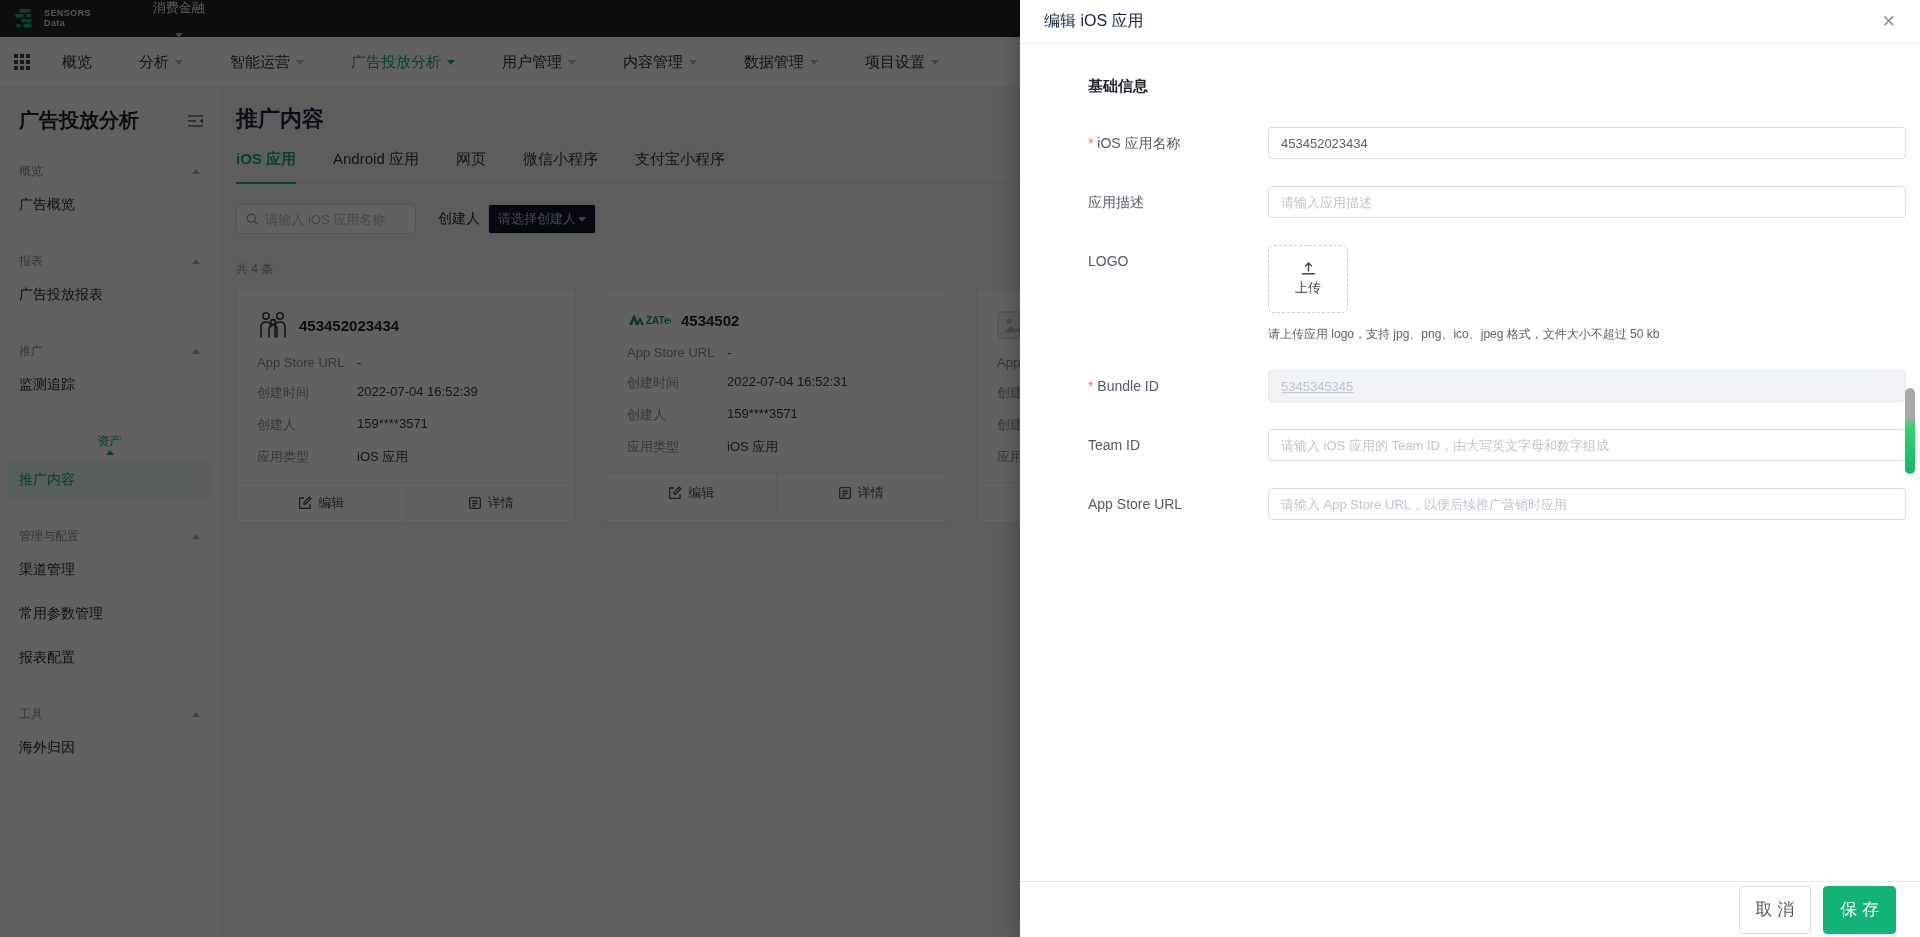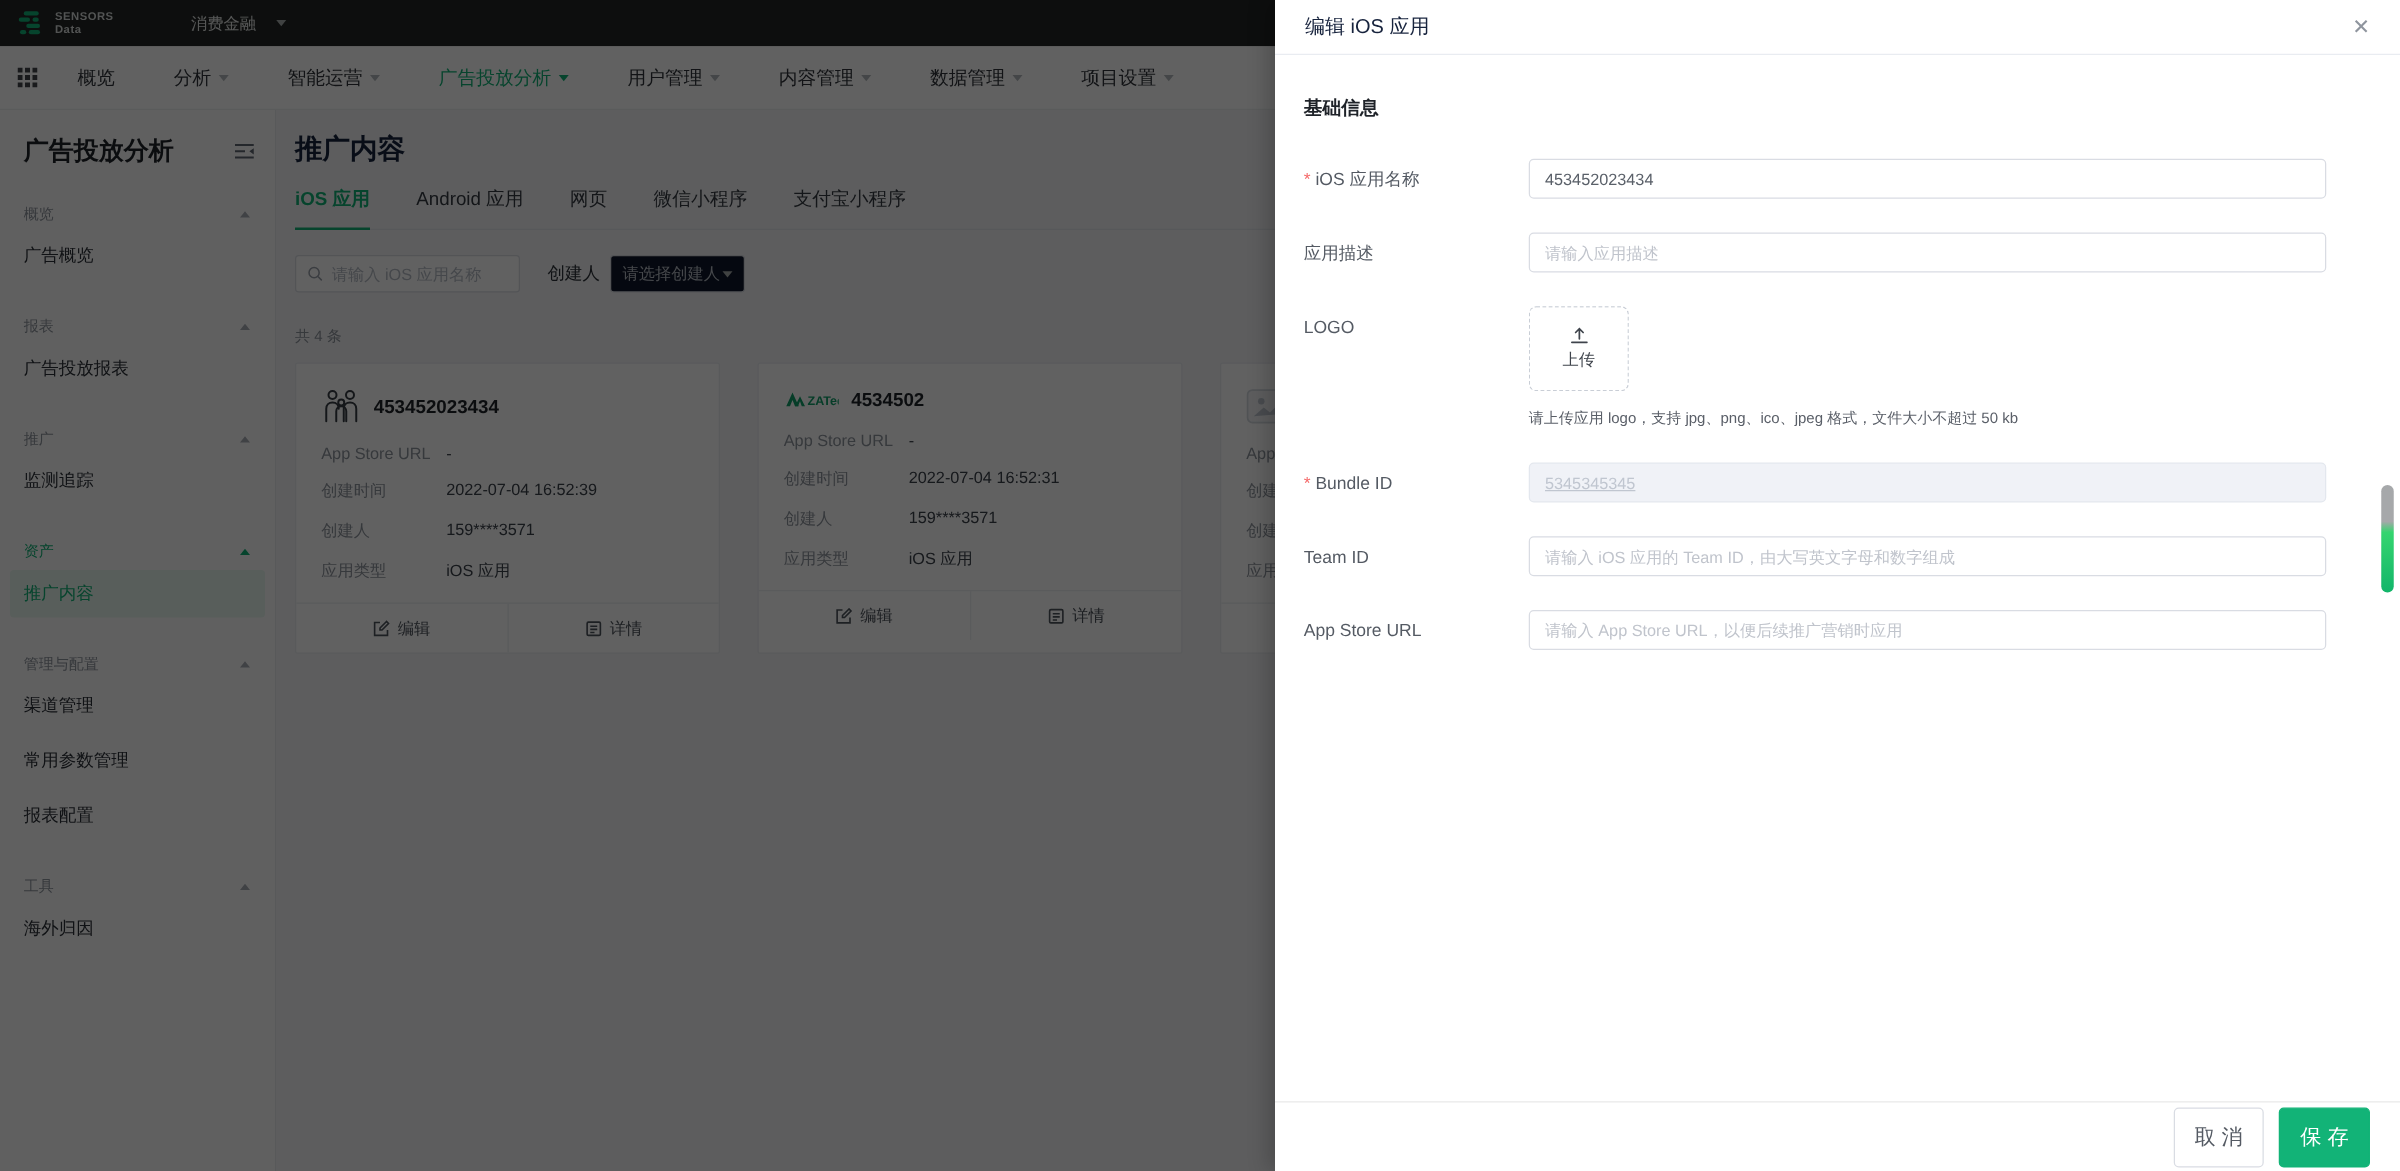--- a/index.html
+++ b/index.html
@@ -6,38 +6,38 @@
   html,body { width:1920px; height:937px; }
   body {
     font-family: "Liberation Sans", "DejaVu Sans", sans-serif;
     font-size: 13px; color:#303133; background:#f4f5f7;
     position:relative; overflow:hidden;
   }
   
   .topbar { height:37px; background:#222625; display:flex; align-items:center; padding:0 13px; }
   .brand { display:flex; align-items:center; gap:7px; }
   .brand-text { line-height:1.05; color:#d7dbda; font-weight:bold; font-size:9px; letter-spacing:.4px; }
-  .project { margin-left:62px; color:#e2e4e3; font-size:13px; display:flex; align-items:center; gap:16px; cursor:pointer; }
+  .project { margin-left:62px; color:#e2e4e3; font-size:13px; display:flex; align-items:center; gap:16px; cursor:pointer;flex-direction:column; }
   .caret-down { width:0;height:0;border-left:4px solid transparent;border-right:4px solid transparent;border-top:5px solid #a9aeae; display:inline-block; }
   
   .navbar { height:51px; background:#ffffff; display:flex; align-items:center; padding:0 14px; border-bottom:1px solid #eceef0;}
   .grid-icon { margin-right:32px; cursor:pointer; display:flex; }
   .nav-item { display:flex; align-items:center; gap:6px; font-size:15px; color:#30343a; margin-right:47px; cursor:pointer; white-space:nowrap; }
   .nav-item .caret-down { border-top-color:#b3b8bd; }
   .nav-item.active { color:var(--accent); }
   .nav-item.active .caret-down { border-top-color:var(--accent); }
   
   :root { --accent:#12b377; --accent-bg:#e7f6ee; }
   .layout { position:absolute; top:88px; left:0; right:0; bottom:0; }
   .sidebar { position:absolute; top:0; left:0; bottom:0; width:221px; background:#fdfdfd; border-right:1px solid #e8eaec; }
   .side-title { display:flex; align-items:center; justify-content:space-between; padding:19px 16px 0 19px; font-size:20px; font-weight:bold; color:#1f2329; }
   .collapse-btn { cursor:pointer; display:flex; }
   .side-group { display:flex; align-items:center; justify-content:space-between; padding:0 20px 0 19px; margin-top:29px; font-size:12px; color:#8f959e; cursor:pointer; }
   .caret-up { width:0;height:0;border-left:4px solid transparent;border-right:4px solid transparent;border-bottom:5px solid #a9aeb5; display:inline-block; }
-  .side-group.active { color:var(--accent); }
+  .side-group.active { color:var(--accent);flex-direction:column; }
   .side-group.active .caret-up { border-bottom-color:var(--accent); }
   .side-item { margin:6px 8px 0; padding:10px 11px; border-radius:3px; font-size:14px; color:#2c3138; cursor:pointer; }
   .side-item.active { background:var(--accent-bg); color:var(--accent); }
   
   .main { position:absolute; left:221px; right:0; top:0; bottom:0; background:#f4f5f7; padding:16px 15px 0; }
   .page-title { font-size:22px; font-weight:bold; color:#17233d; }
   .tabs { display:flex; gap:37px; margin-top:16px; border-bottom:1px solid #e4e7ed; }
   .tab { padding-bottom:13px; font-size:15px; color:#363b43; cursor:pointer; }
   .tab.active { color:var(--accent); font-weight:bold; border-bottom:2px solid var(--accent); margin-bottom:-1px; }
   .filters { margin-top:20px; display:flex; align-items:center; }
@@ -59,21 +59,21 @@
   .card-foot { margin-top:16px; border-top:1px solid #eceef2; height:40px; display:flex; }
   .card-act { flex:1; display:flex; align-items:center; justify-content:center; gap:6px; font-size:13px; color:#4e545c; cursor:pointer; }
   .card-act + .card-act { border-left:1px solid #eceef2; }
   
   .mask { position:absolute; inset:0; background:rgba(0,0,0,0.62); z-index:10; }
   
   .drawer { position:absolute; top:0; right:0; width:900px; height:937px; background:#fff; z-index:20; box-shadow:-6px 0 16px rgba(0,0,0,.2); }
   .drawer-head { height:44px; border-bottom:1px solid #e9ecf1; display:flex; align-items:center; justify-content:space-between; padding:0 24px;text-align:center; }
   .drawer-title { font-size:16px; font-weight:500; color:#17233d; }
   .drawer-close { font-size:17px; color:#8f959e; cursor:pointer; line-height:1; }
-  .drawer-body { padding:33px 58px 0 23px; }
+  .drawer-body { padding:33px 58px 0 23px;margin-left:45px; }
   .section-title { font-size:15px; font-weight:bold; color:#1f2329; margin-bottom:31px; }
   .form-row { display:flex; margin-bottom:27px; }
   .form-label { width:180px; flex:none; font-size:14px; color:#545a63; line-height:32px; }
   .req::before { content:"* "; color:#f56c6c; }
   .form-ctrl { flex:1; }
   .form-ctrl input { width:638px; height:32px; border:1px solid #d9dce3; border-radius:4px; padding:0 12px; font-size:13px; color:#5a6069; outline:none; font-family:inherit; }
   .form-ctrl input::placeholder { color:#c0c4cc; }
   .form-ctrl input:disabled { background:#f0f2f7; border-color:#e3e7ee; color:#c0c6d0;text-decoration:underline; }
   .upload-box { width:80px; height:68px; border:1px dashed #c9ced6; border-radius:6px; display:flex; flex-direction:column; align-items:center; justify-content:center; gap:3px; cursor:pointer; color:#3f444c; font-size:13px; }
   .upload-help { margin-top:13px; font-size:12px; color:#5a5f68; }

